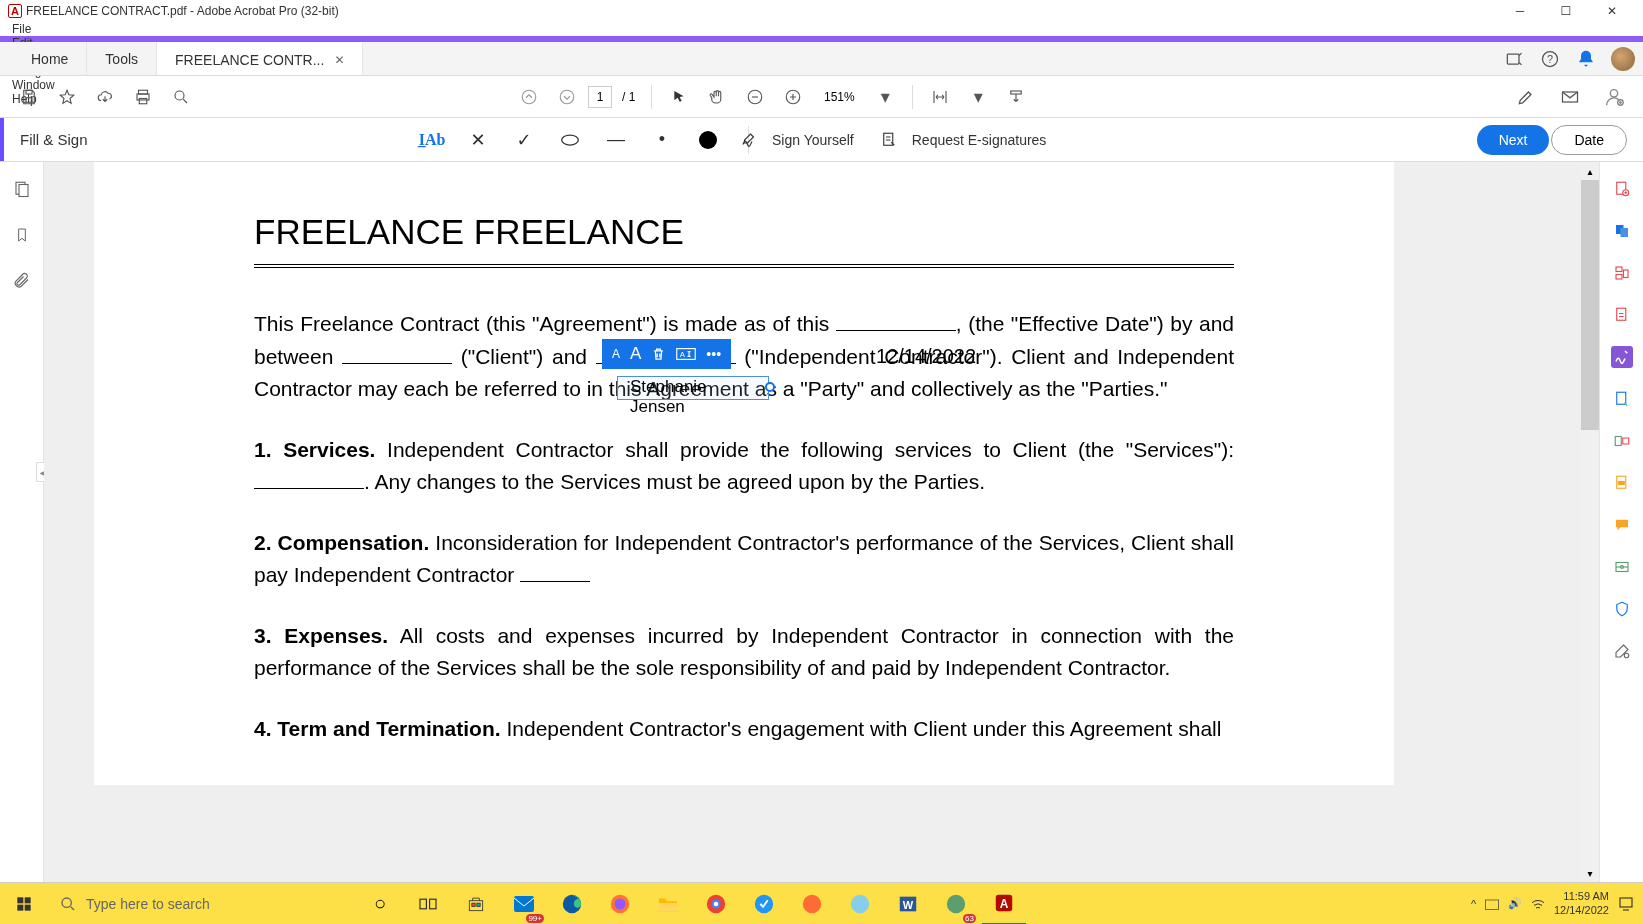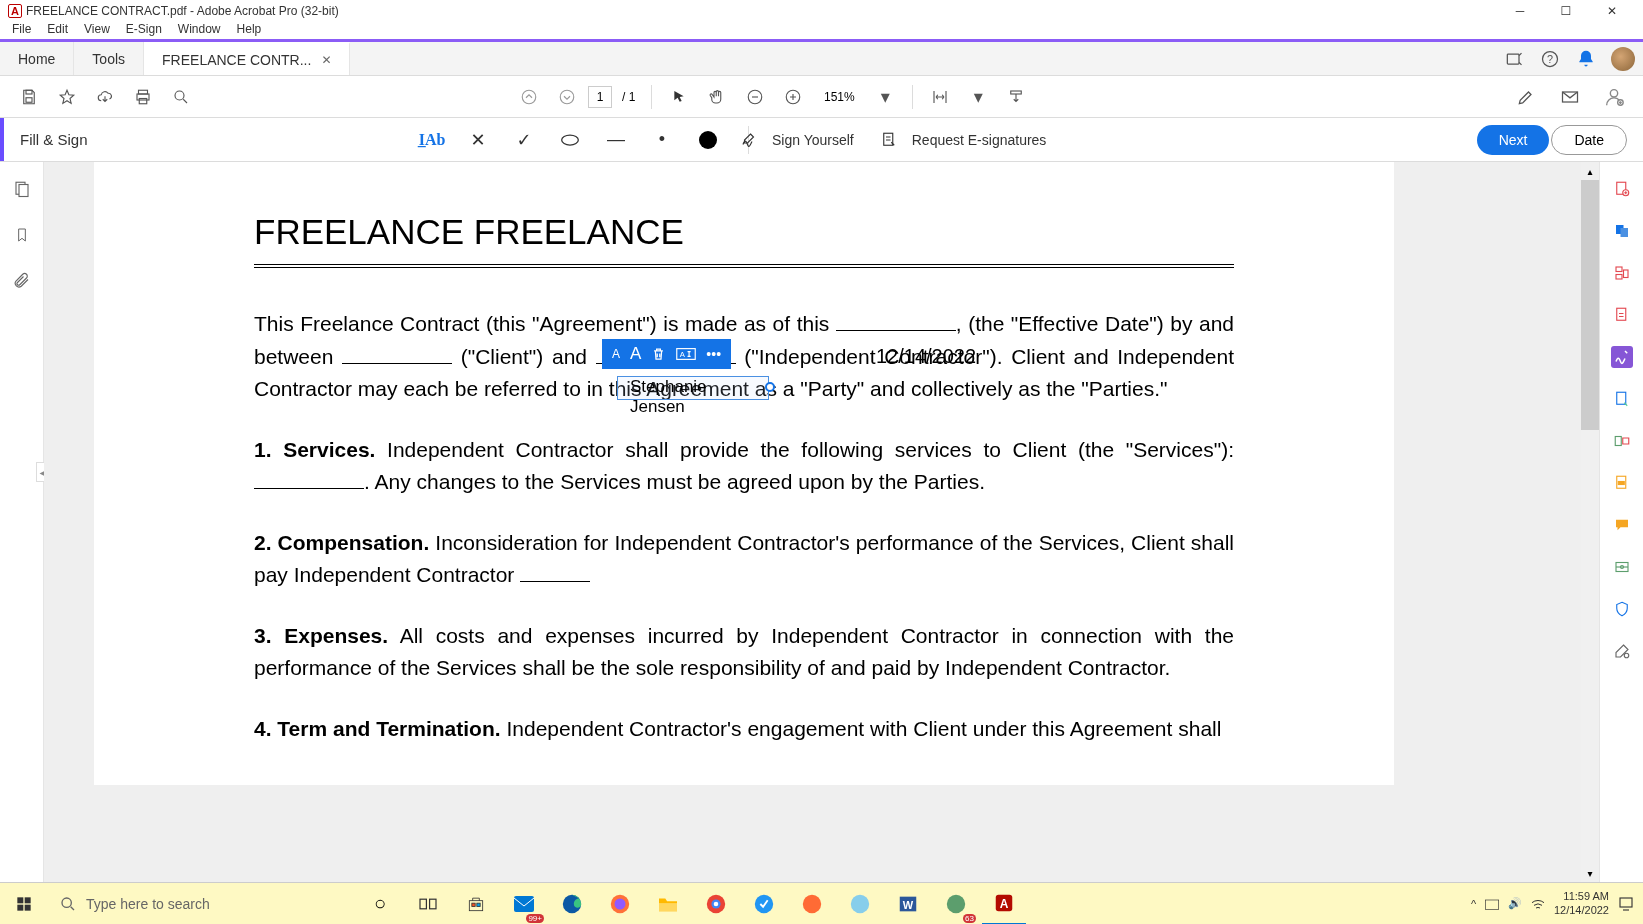--- a/index.html
+++ b/index.html
@@ -5,25 +5,25 @@
 * { margin: 0; padding: 0; box-sizing: border-box; font-family: 'Segoe UI', Arial, sans-serif; }
 body { width: 1643px; height: 924px; background: #fff; overflow: hidden; position: relative; }
 
 
 .titlebar { height: 22px; display: flex; align-items: center; padding: 0 8px; background: #fff; font-size: 12px; color: #333; }
 .titlebar .pdf-icon { width: 14px; height: 14px; margin-right: 4px; display:inline-flex; align-items:center; justify-content:center; color:#b00; font-size:11px; font-weight:bold; border:1px solid #b00; border-radius:2px;}
 .titlebar .spacer { flex: 1; }
 .titlebar .winbtn { width: 46px; height: 22px; display: flex; align-items: center; justify-content: center; font-size: 12px; }
 
 
-.menubar { height: 20px; display: flex; align-items: flex-start; padding: 0 4px; font-size: 12px; color: #333; border-bottom: 3px solid #8b5cf6;}
+.menubar { height: 20px; display: flex; align-items: flex-start; padding: 0 4px; font-size: 12px; color: #333; border-bottom: 6px solid #8b5cf6; flex-direction: column;}
 .menubar .item { padding: 0 8px; }
 
 
-.apptabs { height: 34px; background: #f4f4f4; display: flex; align-items: stretch; border-bottom: 1px solid #dcdcdc; position:relative;}
+.apptabs { height: 34px; background: #f4f4f4; display: flex; align-items: stretch; border-bottom: 1px solid #dcdcdc; position:relative;padding-left:13px;}
 .apptabs .tab { padding: 0 18px; display: flex; align-items: center; font-size: 14px; color: #333; border-right: 1px solid #e5e5e5; }
 .apptabs .tab.active { background: #fff; border-top: 2px solid transparent; }
 .apptabs .tab .close { margin-left: 10px; font-size: 12px; color: #666; }
 .apptabs .right-icons { position:absolute; right:8px; top:0; bottom:0; display:flex; align-items:center; gap:14px;}
 .apptabs .right-icons .ti { width:22px; height:22px; display:flex; align-items:center; justify-content:center; color:#555; font-size:18px;}
 .apptabs .right-icons .bell { color:#1473e6; }
 .apptabs .right-icons .avatar { width:24px; height:24px; border-radius:50%; background: radial-gradient(circle at 40% 40%, #d4a574, #8b6539); }
 
 
 .toolbar { height: 42px; background: #fff; display: flex; align-items: center; padding: 0 12px; border-bottom: 1px solid #dcdcdc; gap:4px;}
@@ -73,21 +73,21 @@
 .right-rail .r { width:22px; height:22px; font-size:16px; display:flex; align-items:center; justify-content:center;}
 
 
 .textfield { position:absolute; font-family: Arial; font-size: 19px; color:#000; }
 .textfield.selected { border:1px solid #4a90e2; background:rgba(200,220,255,0.15); padding:0 12px;}
 .fmt-toolbar { position:absolute; background:#1473e6; color:#fff; height:30px; display:flex; align-items:center; gap:10px; padding:0 10px; font-size:14px;}
 .fmt-toolbar .tb { display:flex; align-items:center; justify-content:center;}
 .fmt-handle { position:absolute; width:10px; height:10px; background:#fff; border:2px solid #1473e6; border-radius:50%;}
 
 
-.taskbar { position:absolute; bottom:0; left:0; right:0; height:42px; background:#fef9c3; display:flex; align-items:center; border-top:1px solid #ccc;}
+.taskbar { position:absolute; bottom:0; left:0; right:0; height:42px; background:#fde047; display:flex; align-items:center; border-top:1px solid #ccc;}
 .taskbar .start { width:48px; height:100%; display:flex; align-items:center; justify-content:center; font-size:16px;}
 .taskbar .search { display:flex; align-items:center; gap:10px; padding:0 12px; font-size:14px; color:#666; flex:0 0 300px;}
 .taskbar .apps { display:flex; align-items:center; gap:4px; margin-left:10px;}
 .taskbar .app { width:44px; height:42px; display:flex; align-items:center; justify-content:center; font-size:20px;}
 .taskbar .tray { margin-left:auto; display:flex; align-items:center; gap:8px; padding-right:8px; font-size:11px; color:#333;}
 .taskbar .clock { text-align:right; line-height:1.2;}
 
 svg { display:block; }
 </style>
 </head>

